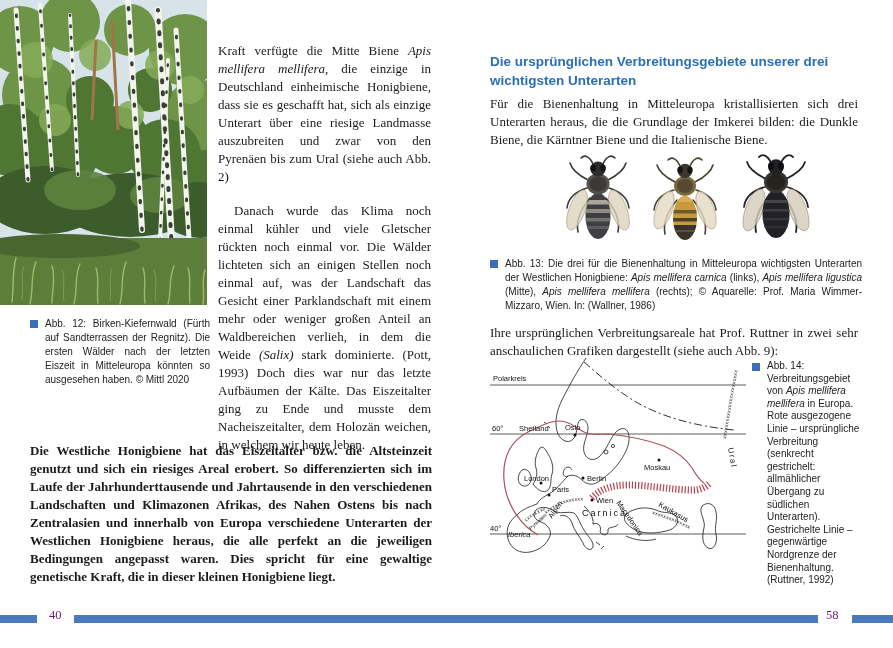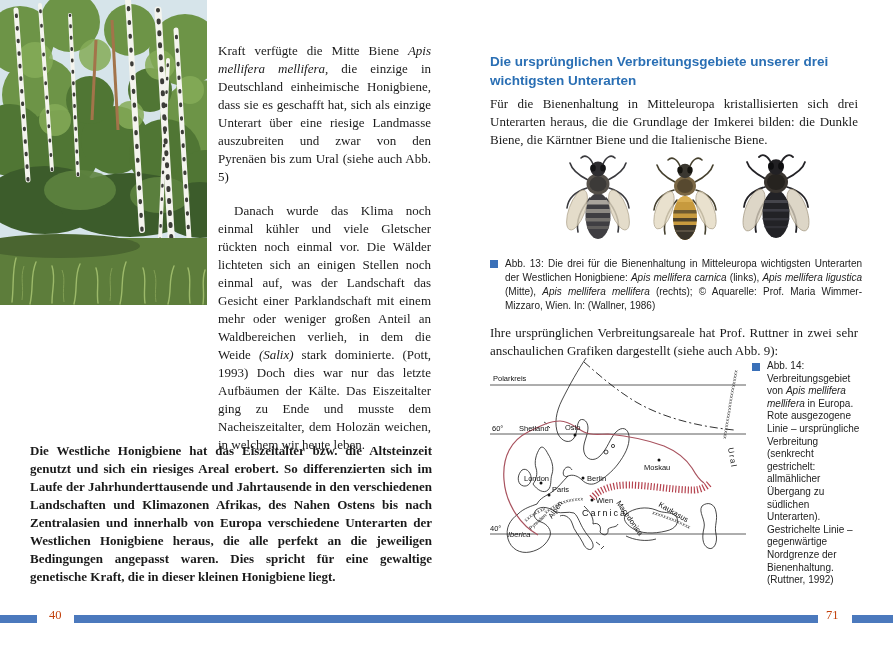--- a/index.html
+++ b/index.html
@@ -15,21 +15,21 @@
   .blue-heading{font-family:"Liberation Sans",sans-serif;font-weight:bold;font-size:13.5px;
                 line-height:19px;color:#2a6fb4;}
   
   .caption{font-family:"Liberation Sans",sans-serif;font-size:10px;line-height:14px;
            color:#222;display:flex;align-items:flex-start;text-align:justify;hyphens:auto;}
   .caption .bullet{width:8px;height:8px;background:#3a70b8;flex:0 0 8px;margin:3px 7px 0 0;}
   .caption p{margin:0;}
   .caption-narrow{font-size:10px;line-height:12.6px;text-align:left;}
   
   .foot-bar{background:#4b79bd;height:8px;}
-  .page-num{font-family:"Liberation Serif",serif;font-size:12.5px;color:#c2410c;}
+  .page-num{font-family:"Liberation Serif",serif;font-size:12.5px;color:#701a75;}
   
   svg text{font-family:"Liberation Sans",sans-serif;}
 </style>
 </head>
 <body>
 
 <div class="spread">
 
   <div class="abs" style="left:0;top:0;width:207px;height:305px;">
     <svg width="207" height="305" viewBox="0 0 207 305">
@@ -112,23 +112,27 @@
       </g>
       <g stroke="#7f9c52" stroke-width="1" fill="none">
         <path d="M22,300 C24,286 20,278 24,266"></path>
           <path d="M64,302 C62,288 66,280 62,270"></path>
         <path d="M110,301 C112,288 108,280 112,268"></path>
           <path d="M156,302 C154,290 158,282 154,270"></path>
       </g>
     </svg>
   </div>
 
+  <div class="abs caption" style="left:30px;top:317px;width:180px;">
+    <span class="bullet"></span>
+    <p>Abb. 12: Birken-Kiefernwald (Fürth auf Sandterrassen der Regnitz). Die ersten Wälder nach der letzten Eiszeit in Mitteleuropa könnten so ausgesehen haben. © Mittl 2020</p>
+  </div>
 
   <div class="abs body-text" style="left:218px;top:42px;width:213px;">
-    <p><span>Kraft verfügte die Mitte Biene </span><span class="it">Apis mellifera mellifera</span><span>, die einzige in Deutschland einheimische Honigbiene, dass sie es geschafft hat, sich als einzige Unterart über eine riesige Landmasse auszubreiten und zwar von den Pyrenäen bis zum Ural (siehe auch Abb. 5)</span></p>
+    <p><span>Kraft verfügte die Mitte Biene </span><span class="it">Apis mellifera mellifera</span><span>, die einzige in Deutschland einheimische Honigbiene, dass sie es geschafft hat, sich als einzige Unterart über eine riesige Landmasse auszubreiten und zwar von den Pyrenäen bis zum Ural (siehe auch Abb. 2)</span></p>
     <p class="indent"><span>Danach wurde das Klima noch einmal kühler und viele Gletscher rückten noch einmal vor. Die Wälder lichteten sich an einigen Stellen noch einmal auf, was der Landschaft das Gesicht einer Parklandschaft mit einem mehr oder weniger großen Anteil an Waldbereichen verlieh, in dem die Weide </span><span class="it">(Salix)</span><span> stark dominierte. (Pott, 1993) Doch dies war nur das letzte Aufbäumen der Kälte. Das Eiszeitalter ging zu Ende und musste dem Nacheiszeitalter, dem Holozän weichen, in welchem wir heute leben.</span></p>
   </div>
 
 
   <div class="abs body-text" style="left:30px;top:442px;width:402px;font-weight:bold;">
     <p>Die Westliche Honigbiene hat das Eiszeitalter bzw. die Altsteinzeit genutzt und sich ein riesiges Areal erobert. So differenzierten sich im Laufe der Jahrhunderttausende und Jahrtausende in den verschiedenen Landschaften und Klimazonen Afrikas, des Nahen Ostens bis nach Zentralasien und innerhalb von Europa verschiedene Unterarten der Westlichen Honigbiene heraus, die alle perfekt an die jeweiligen Bedingungen angepasst waren. Dies spricht für eine gewaltige genetische Kraft, die in dieser kleinen Honigbiene liegt.</p>
   </div>
 
   <div class="abs body-text" style="left:490px;top:95px;width:368px;">
     <p>Für die Bienenhaltung in Mitteleuropa kristallisierten sich drei Unterarten heraus, die die Grundlage der Imkerei bilden: die Dunkle Biene, die Kärntner Biene und die Italienische Biene.</p>
@@ -336,16 +340,16 @@
   </div>
 
   <div class="abs caption caption-narrow" style="left:752px;top:360px;width:112px;">
     <span class="bullet"></span>
     <p><span>Abb. 14: Verbreitungsgebiet von </span><span class="it">Apis mellifera mellifera</span><span> in Europa. Rote ausgezogene Linie – ursprüngliche Verbreitung (senkrecht gestrichelt: allmählicher Übergang zu südlichen Unterarten). Gestrichelte Linie – gegenwärtige Nordgrenze der Bienenhaltung. (Ruttner, 1992)</span></p>
   </div>
 
   <div class="abs foot-bar" style="left:0;top:615px;width:37px;"></div>
   <div class="abs page-num" style="left:49px;top:608px;">40</div>
   <div class="abs foot-bar" style="left:74px;top:615px;width:744px;"></div>
-  <div class="abs page-num" style="left:826px;top:608px;">71</div>
+  <div class="abs page-num" style="left:826px;top:608px;">58</div>
   <div class="abs foot-bar" style="left:852px;top:615px;width:41px;"></div>
 
 </div>
 
 </body></html>

